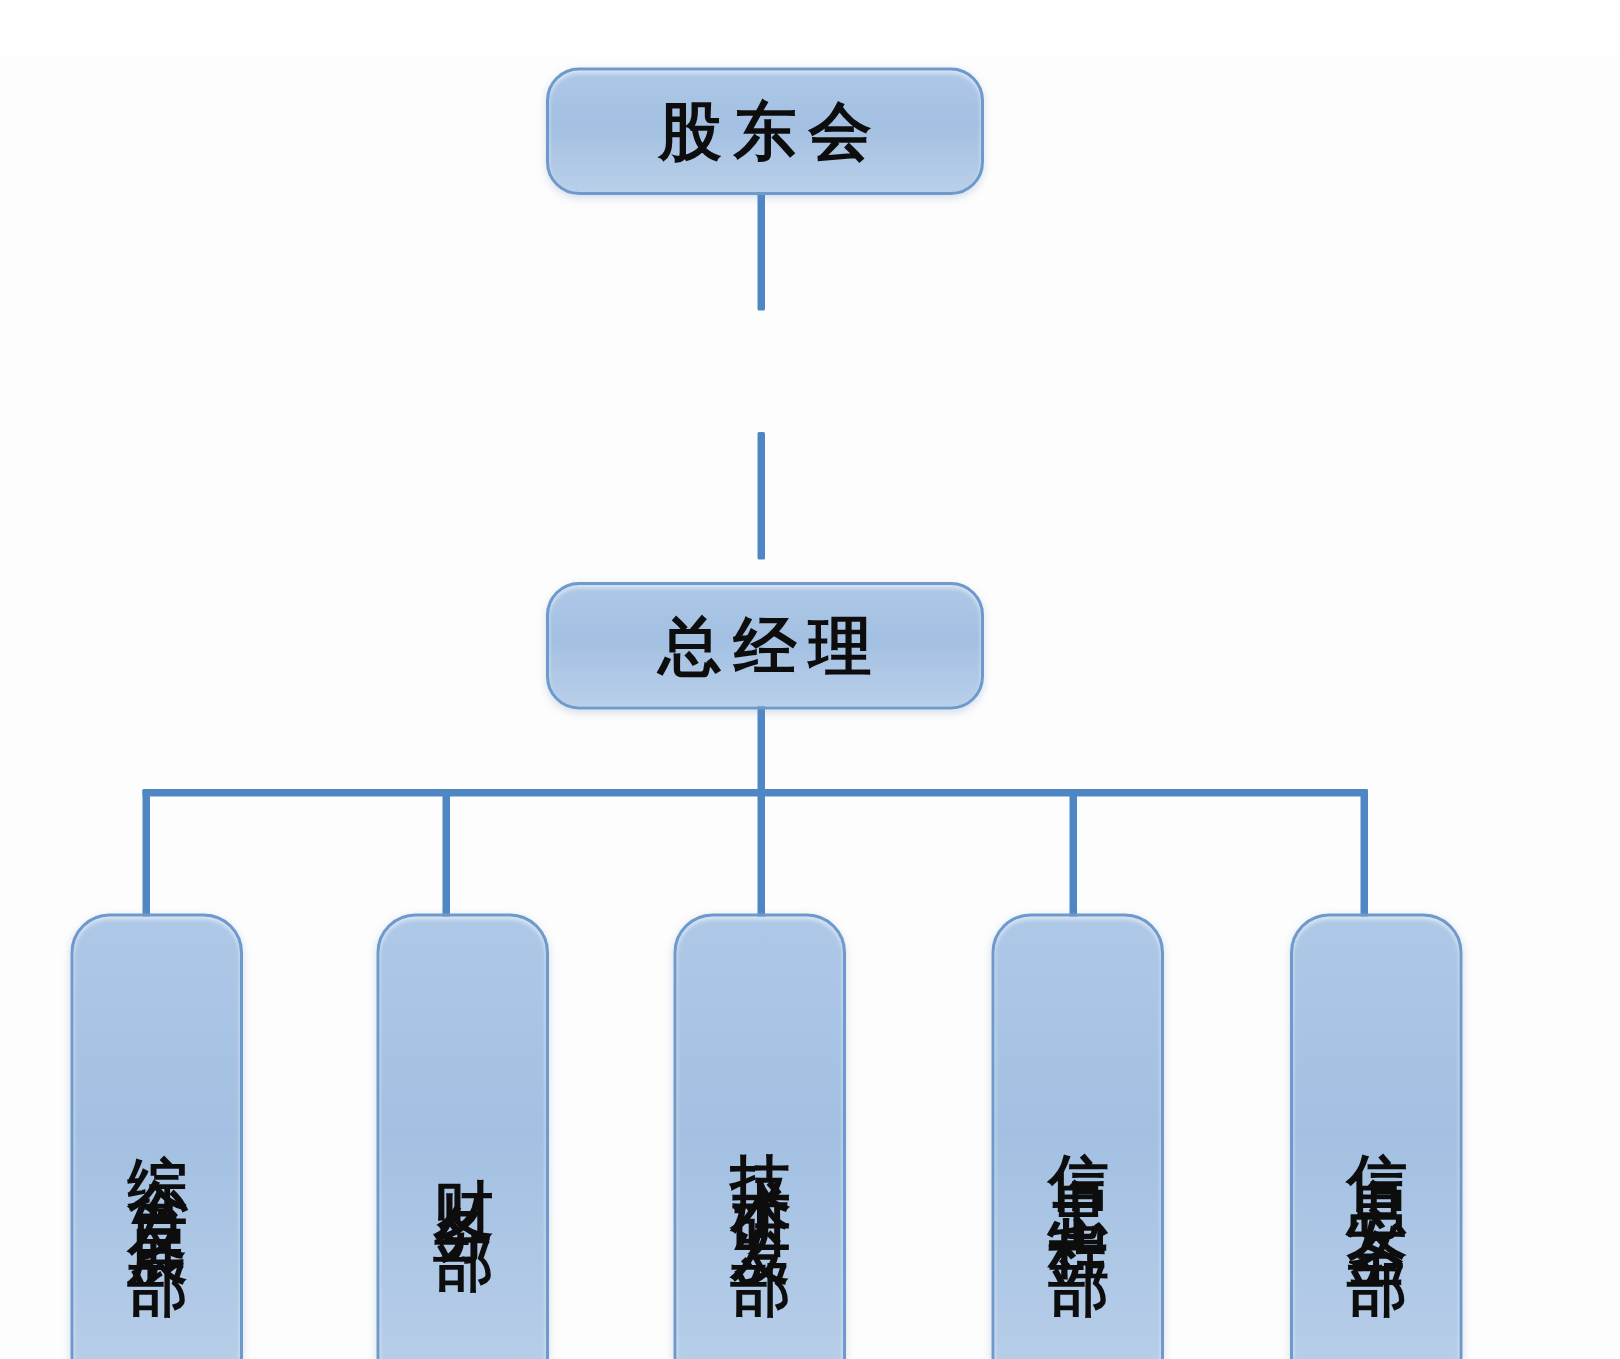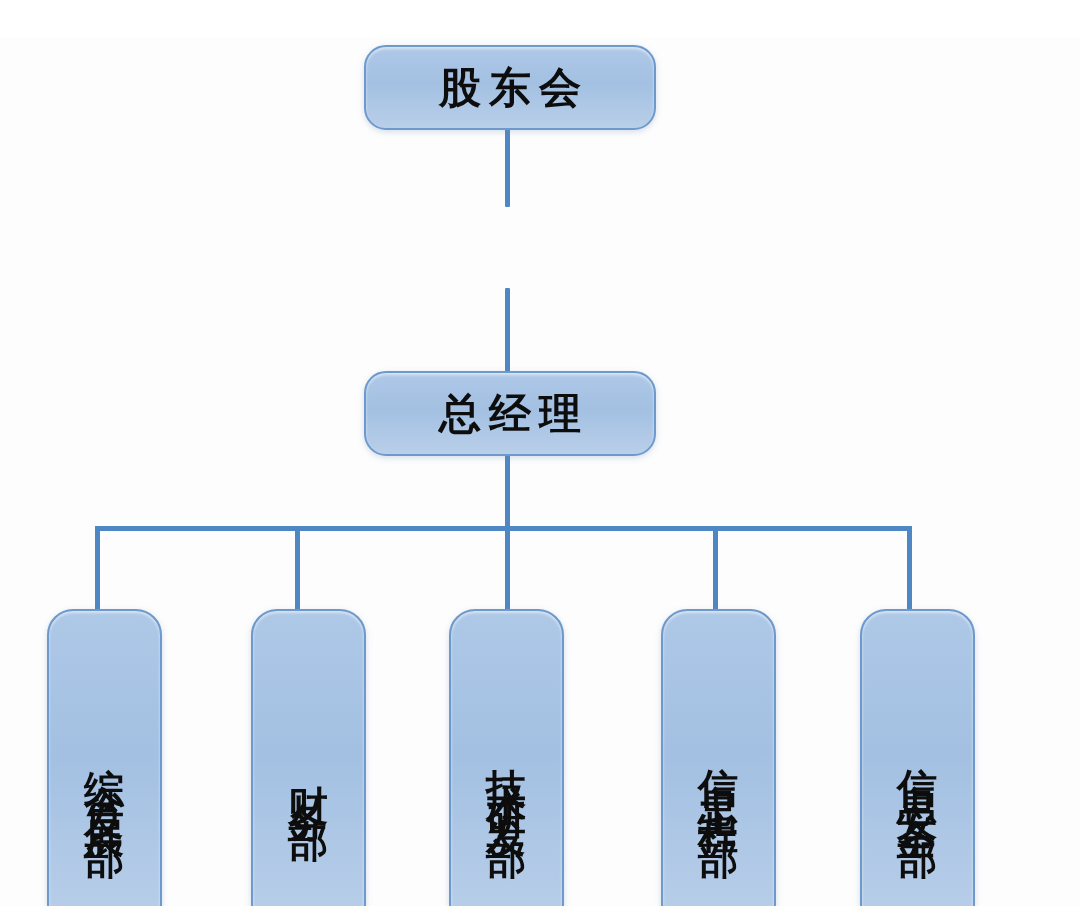--- a/index.html
+++ b/index.html
@@ -42,21 +42,21 @@
     left: 364px;
     width: 292px;
     height: 85px;
     border-radius: 22px;
     font-size: 42px;
     letter-spacing: 8px;
     padding-left: 8px;
   }
   #node-l1 { top: 8px; }
   #node-l2 { top: 168px; }
-  #node-l3 { top: 334px; }
+  #node-l3 { top: 351px; }
   .vnode {
     top: 572px;
     width: 115px;
     height: 322px;
     border-radius: 26px;
     font-size: 40px;
   }
   .vnode .vtext {
     writing-mode: vertical-lr;
     text-orientation: upright;

